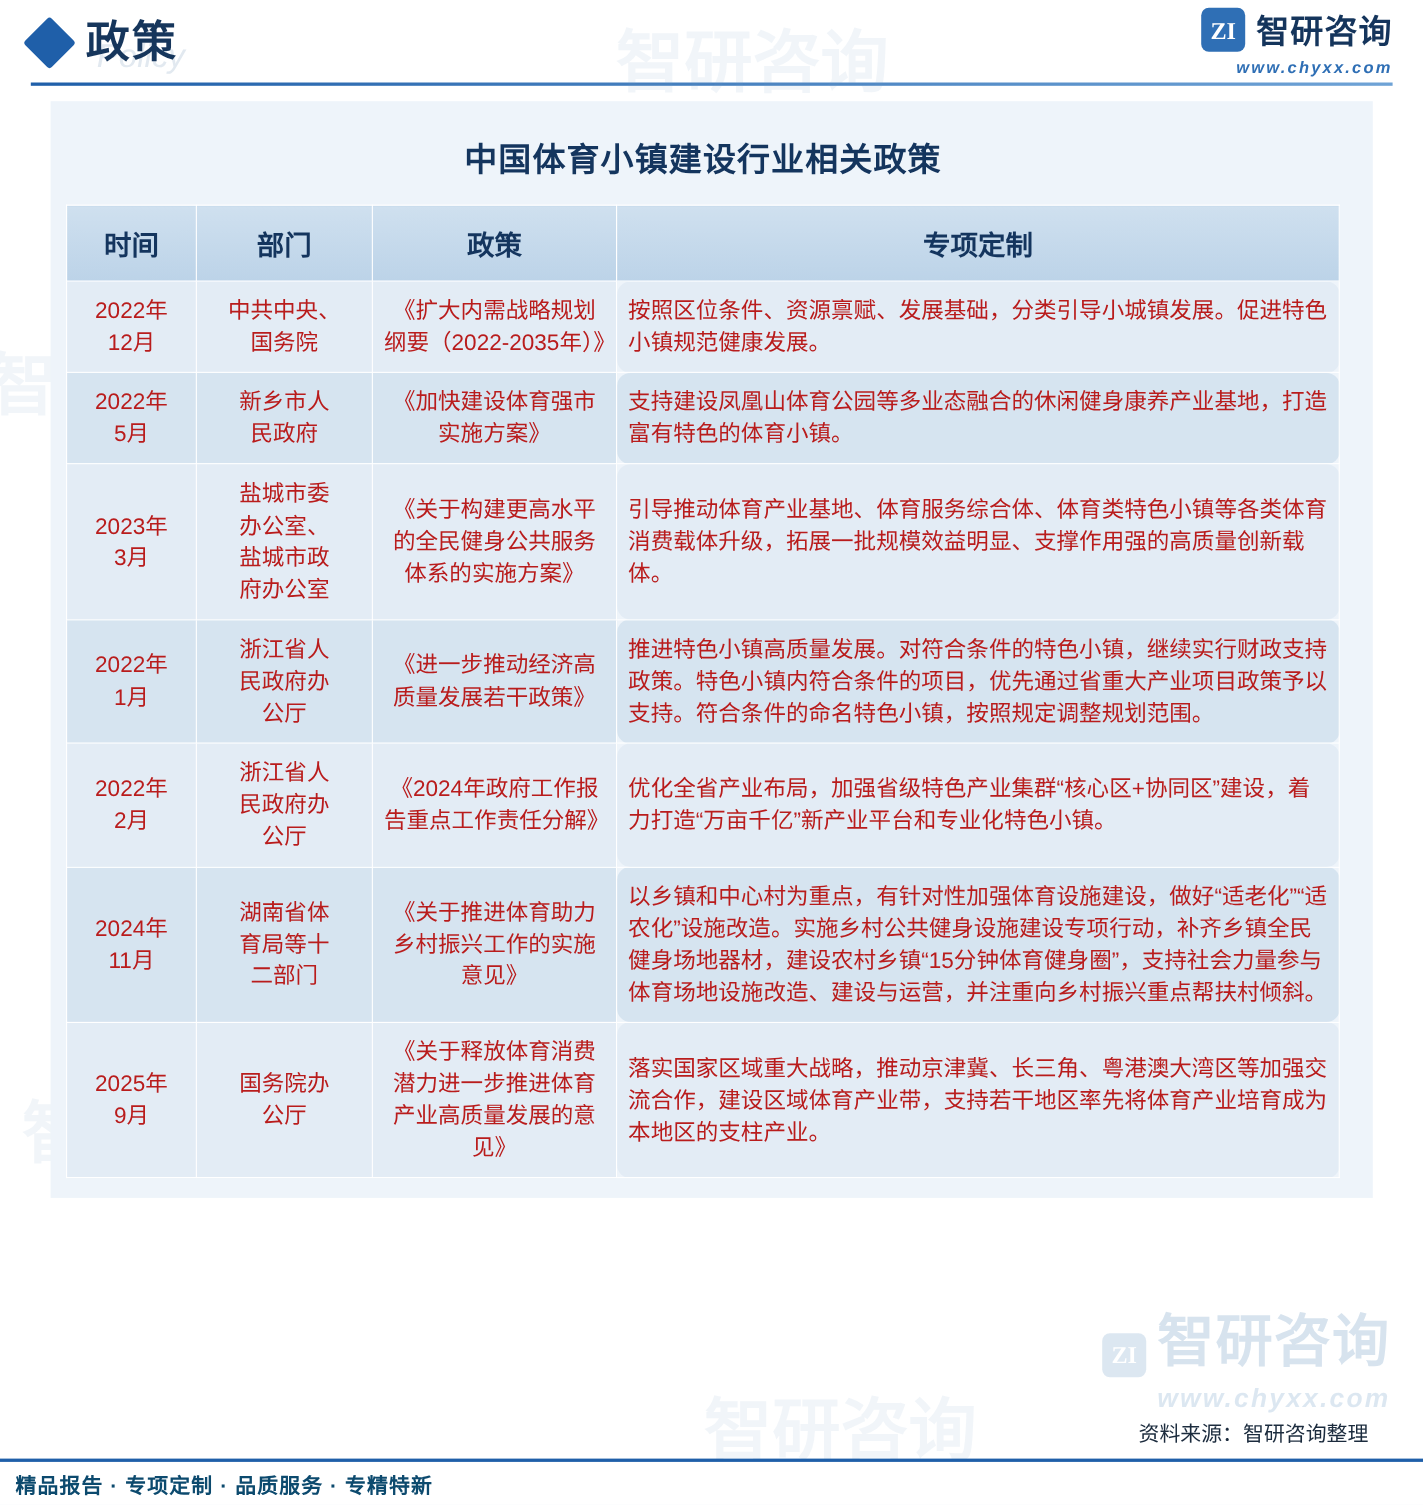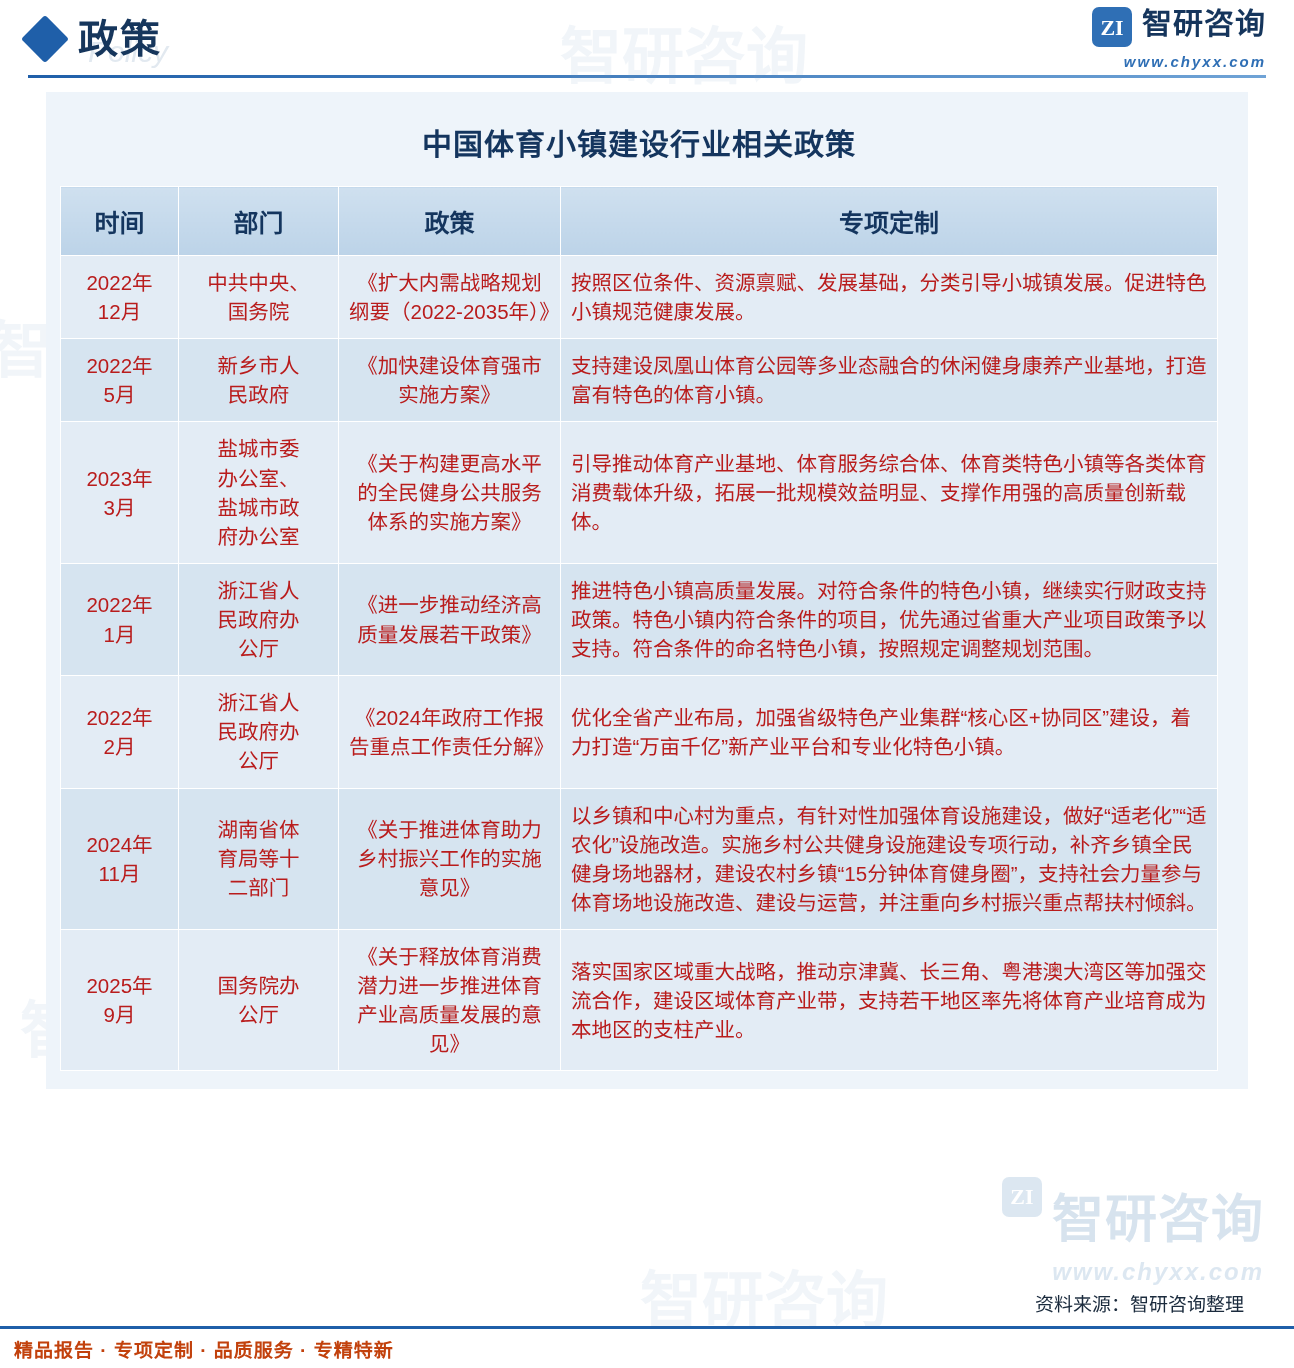--- a/index.html
+++ b/index.html
@@ -53,21 +53,21 @@
     color: #e2e9f0;
     font-style: italic;
     z-index: -1;
   }
   .header-right {
     text-align: right;
     line-height: 1.15;
   }
   .brand-row {
     display: flex;
-    align-items: flex-start;
+    align-items: flex-end;
     justify-content: flex-end;
     gap: 10px;
     margin-left: 40px;
   }
   .brand-logo {
     width: 40px;
     height: 40px;
     border-radius: 7px;
     background: #2f6fb5;
     color: #fff;
@@ -172,20 +172,21 @@
     vertical-align: middle;
   }
   tbody tr:nth-child(odd) td  { background: #e3ecf5; }
   tbody tr:nth-child(even) td { background: #d6e4f0; }
 
   td.c-time, td.c-dept, td.c-policy {
     text-align: center;
   }
   td.c-content {
     text-align: left;
+    border-radius: 12px;
   }
   .col-time   { width: 118px; }
   .col-dept   { width: 160px; }
   .col-policy { width: 222px; }
 
   
   .source {
     position: absolute;
     right: 50px;
     bottom: 52px;
@@ -199,21 +200,21 @@
     bottom: 0;
     height: 42px;
     border-top: 3px solid #1f5fa9;
     display: flex;
     align-items: center;
     padding-left: 14px;
     box-sizing: border-box;
   }
   .footer-text {
     font-size: 19px;
-    color: #c2410c;
+    color: #0c4a6e;
     font-weight: bold;
     letter-spacing: 1px;
   }
 </style>
 </head>
 <body>
 
 <div class="header">
   <div class="header-left">
     <div class="diamond"></div>

